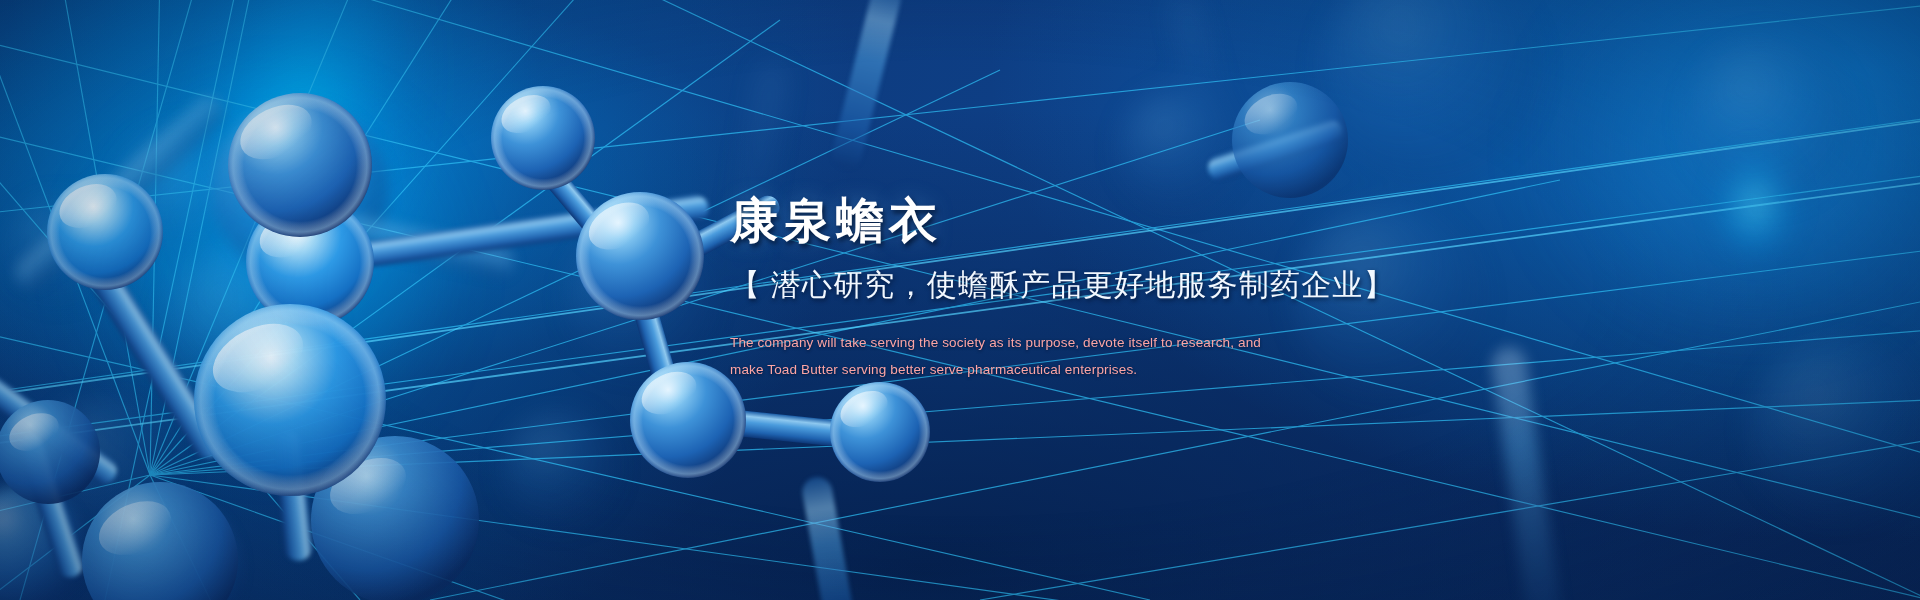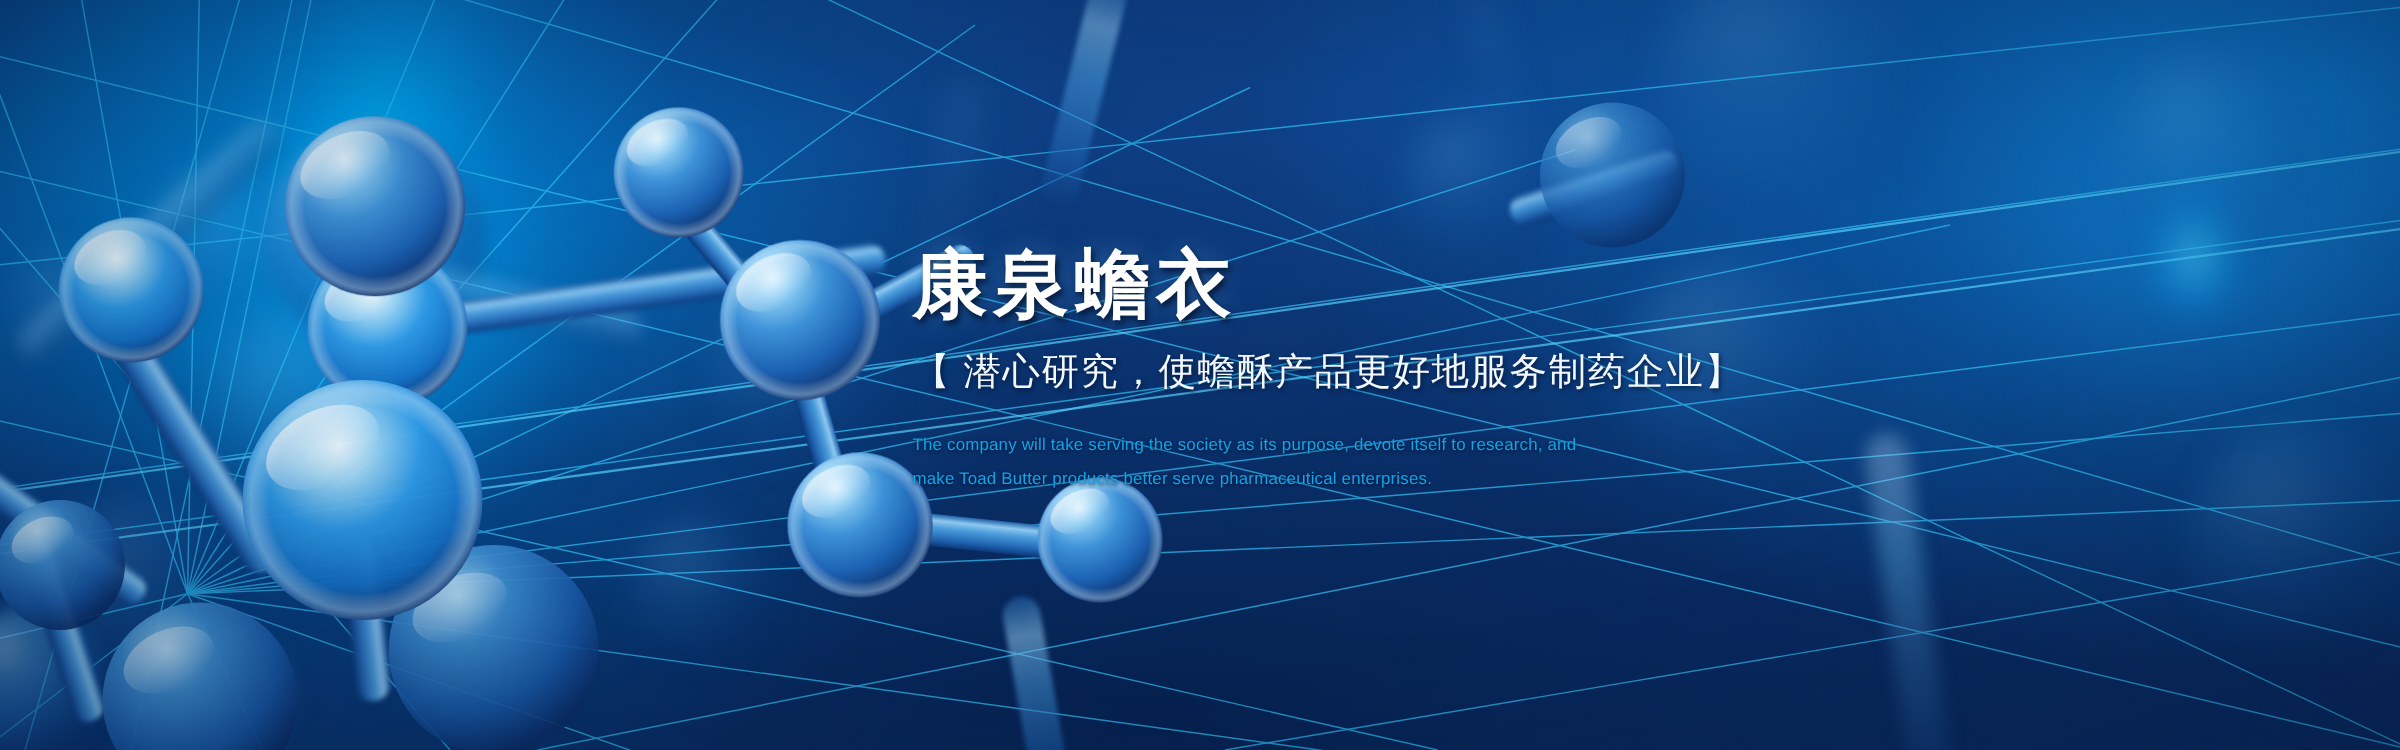--- a/index.html
+++ b/index.html
@@ -78,21 +78,21 @@
   .mol-soft  { filter:blur(2px); }
 
   
   .copy {
     position:absolute;
     left:730px; top:196px;
     width:820px;
     z-index:12;
   }
   .title {
-    font-size:60px;
+    font-size:48px;
     line-height:1.06;
     font-weight:700;
     color:#ffffff;
     letter-spacing:5px;
     text-shadow:
       2px 3px 5px rgba(1,16,44,0.85),
       0 0 22px rgba(120,200,255,0.30);
     white-space:nowrap;
   }
   .subtitle {
@@ -101,21 +101,21 @@
     line-height:1.2;
     color:#f2f8ff;
     letter-spacing:1.2px;
     text-shadow:1px 2px 4px rgba(1,16,44,0.80);
     white-space:nowrap;
   }
   .eng {
     margin-top:26px;
     font-size:13.5px;
     line-height:2.0;
-    color:#0ea5e9;
+    color:#fca5a5;
     letter-spacing:0.15px;
     text-shadow:0 1px 3px rgba(1,16,44,0.85);
   }
   .eng div { white-space:nowrap; }
 </style>
 </head>
 <body>
 
 <div id="banner">
 
@@ -349,17 +349,17 @@
   <div class="glow-spot"></div>
   <div class="vignette"></div>
 
   <div class="copy">
     <div class="title">康泉蟾衣</div>
 
     <div class="subtitle">【 潜心研究，使蟾酥产品更好地服务制药企业】</div>
 
     <div class="eng">
       <div>The company will take serving the society as its purpose, devote itself to research, and</div>
-      <div>make Toad Butter products better serve pharmaceutical enterprises.</div>
+      <div>make Toad Butter serving better serve pharmaceutical enterprises.</div>
     </div>
   </div>
 
 </div>
 
 </body></html>

